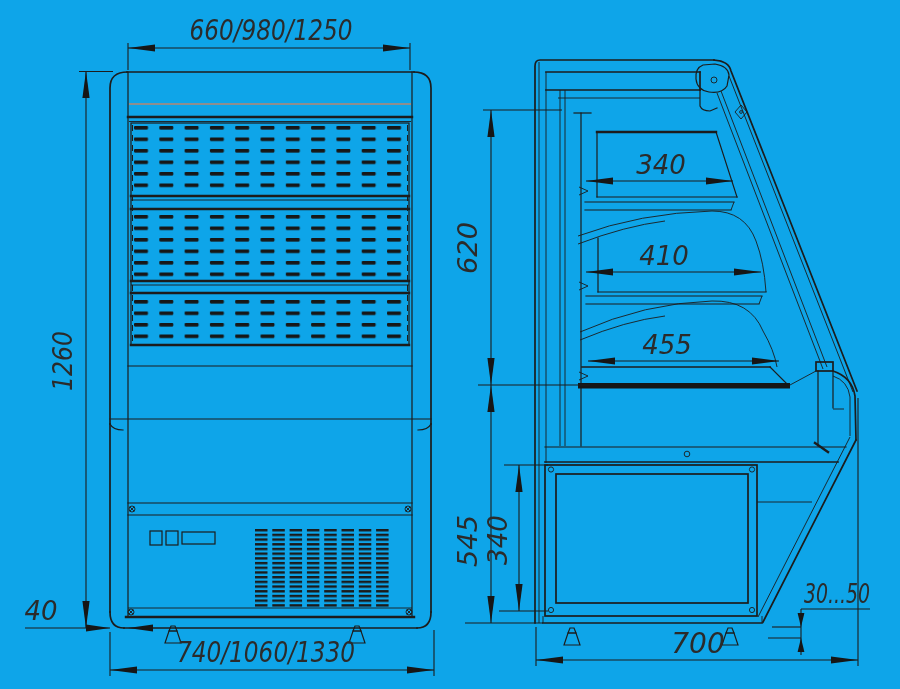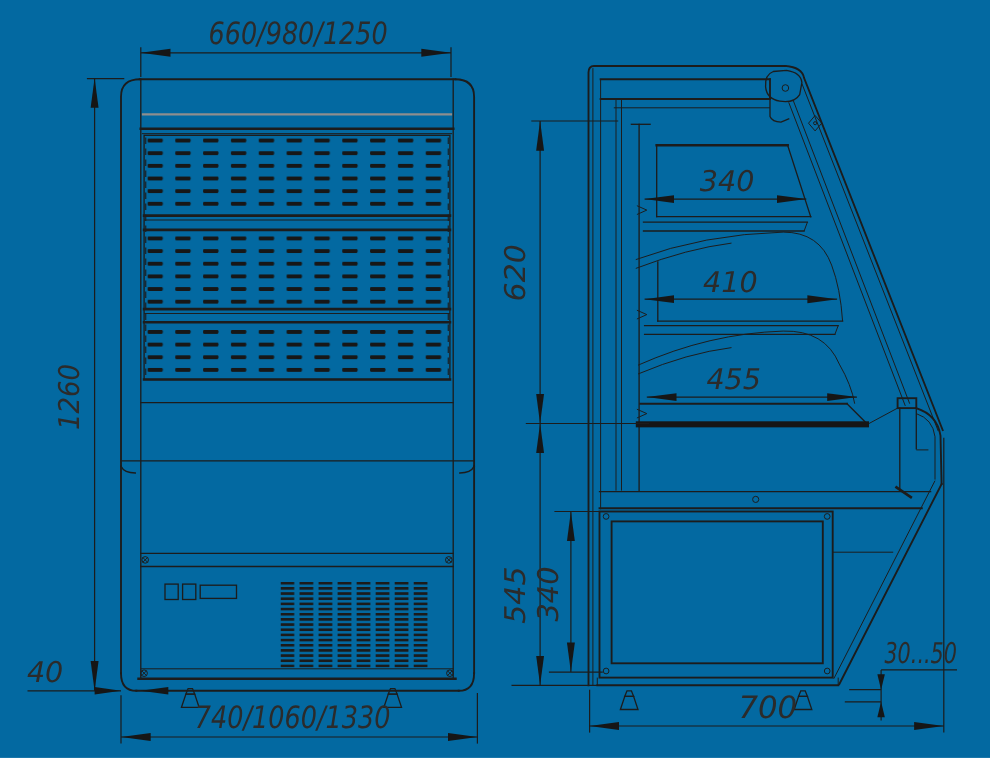--- a/index.html
+++ b/index.html
@@ -1,16 +1,16 @@
 <!DOCTYPE html>
 <html><head>
 <meta charset="utf-8">
 <style>
   html,body{margin:0;padding:0;background:#fff;}
-  .stage{width:900px;height:689px;background:#0369a1;position:relative;overflow:hidden;}
+  .stage{width:900px;height:689px;background:#0ea5e9;position:relative;overflow:hidden;}
   svg{display:block;}
   .ln     {stroke:#1c1c1c;stroke-width:1.2;fill:none;stroke-linecap:square;}
   .ln-thin{stroke:#1c1c1c;stroke-width:0.9;fill:none;}
   .ln-med {stroke:#1c1c1c;stroke-width:1.7;fill:none;stroke-linecap:square;}
   .ln-thick{stroke:#1c1c1c;stroke-width:2.4;fill:none;stroke-linecap:square;}
   .ln-gray{stroke:#8e8e8e;stroke-width:2;fill:none;}
   .dim    {stroke:#1c1c1c;stroke-width:1.1;fill:none;}
   .dash   {stroke:#1c1c1c;stroke-width:1;fill:none;stroke-dasharray:6 4;}
   .dark   {fill:#161616;stroke:none;}
   .txt{fill:#2b2b2b;font-family:"DejaVu Sans",sans-serif;font-style:italic;font-size:26px;stroke:none;}

